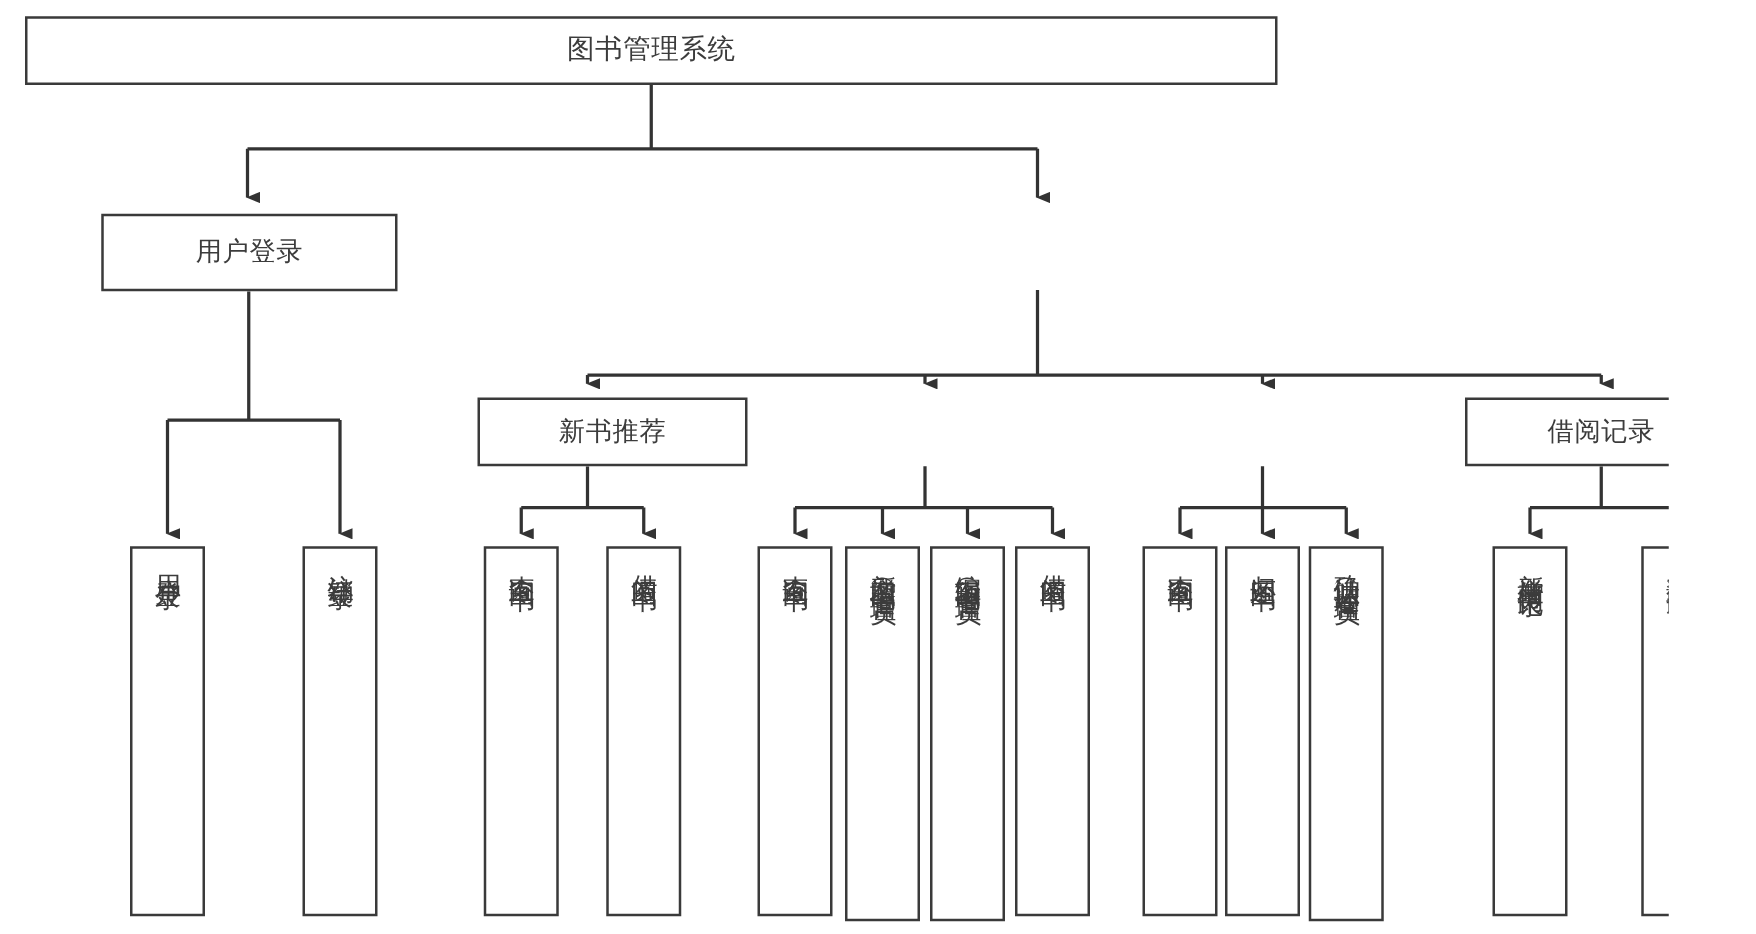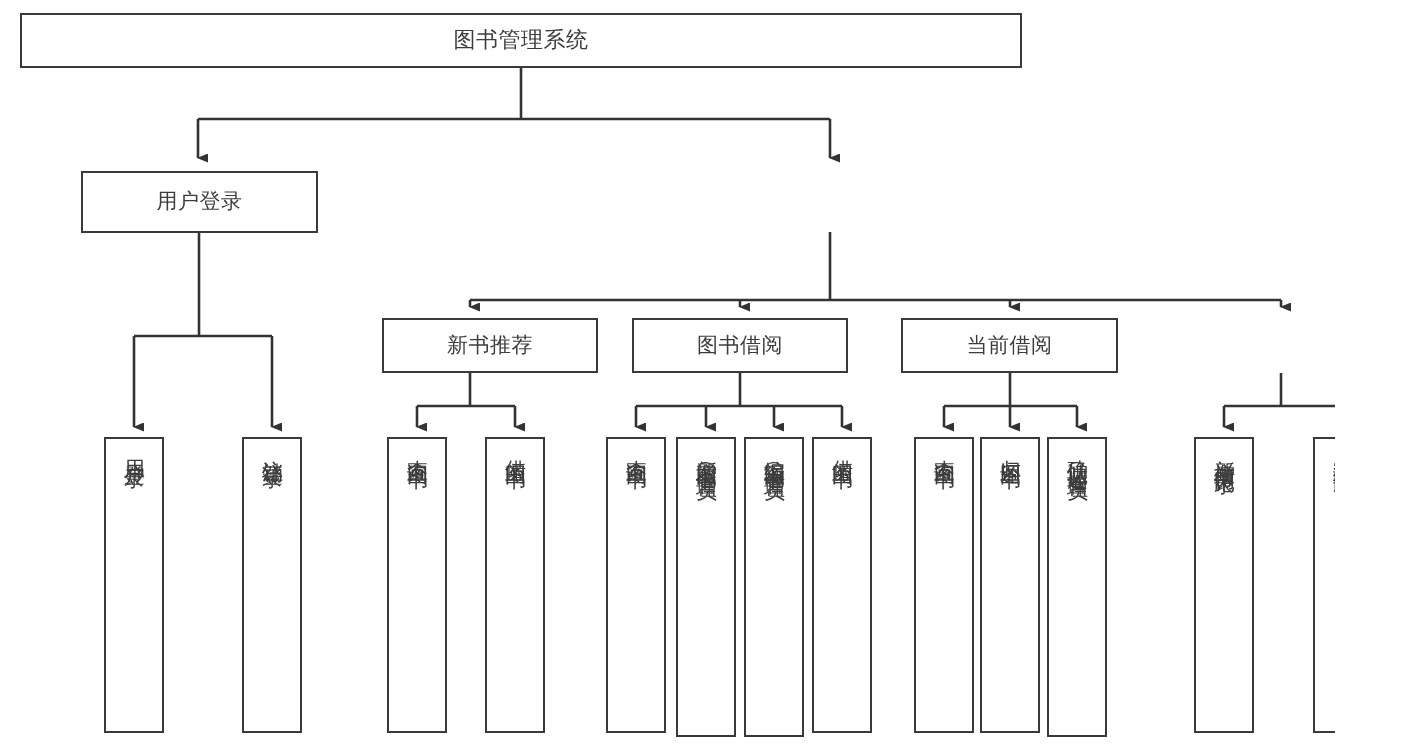--- a/index.html
+++ b/index.html
@@ -128,25 +128,22 @@
     <span class="label">图书管理系统</span>
   </div>
 
   <div class="node horiz" style="left:81px; top:171px; width:237px; height:62px;">
     <span class="label">用户登录</span>
   </div>
 
   <div class="node horiz" style="left:362px; top:318px; width:216px; height:55px;margin-left:20px;">
     <span class="label">新书推荐</span>
   </div>
-  <div class="node horiz" style="left:632px; top:318px; width:216px; height:55px;">
-    <span class="label">图书借阅</span>
-  </div>
-  <div class="node horiz" style="left:901px; top:318px; width:217px; height:55px;">
-    <span class="label">当前借阅</span>
+  <div class="node horiz" style="left:1172px; top:318px; width:218px; height:55px;">
+    <span class="label">借阅记录</span>
   </div>
 
   <div class="node vert" style="left:104px; top:437px; width:60px; height:296px;">
     <span class="label">用户登录</span>
   </div>
   <div class="node vert" style="left:242px; top:437px; width:60px; height:296px;">
     <span class="label">注销登录</span>
   </div>
 
   <div class="node vert" style="left:387px; top:437px; width:60px; height:296px;">

